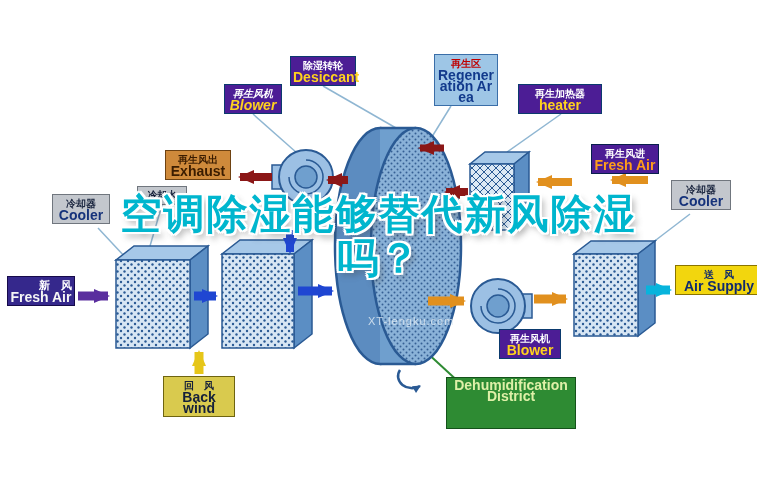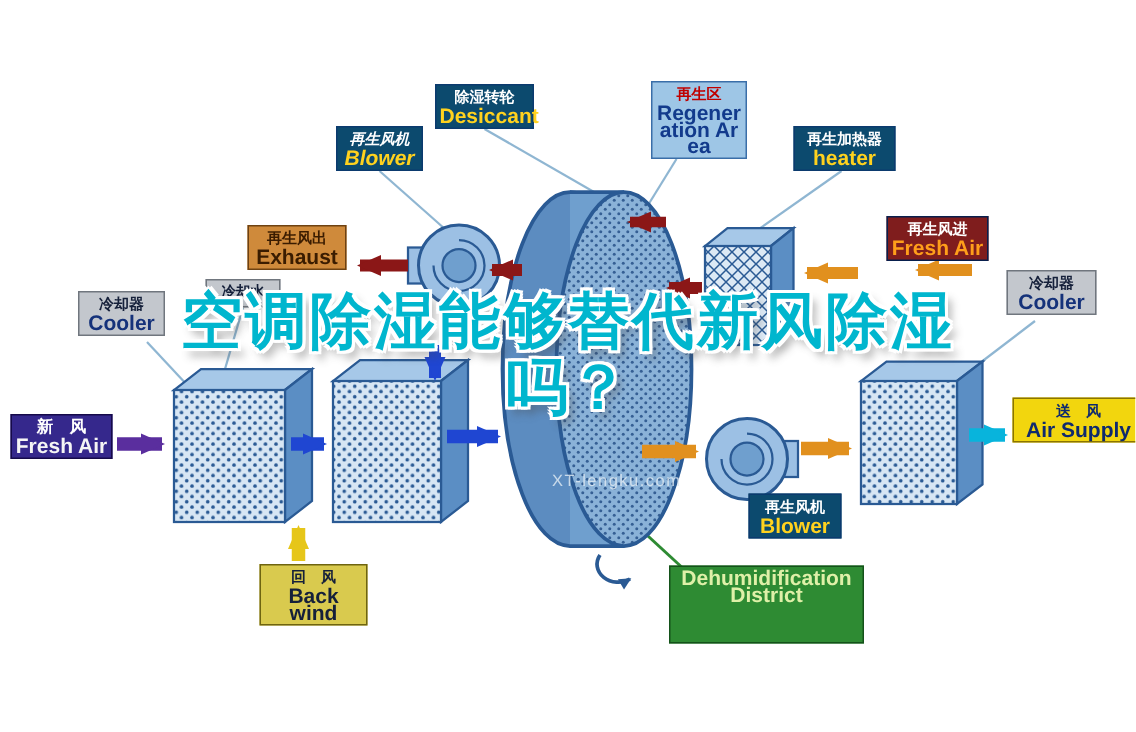--- a/index.html
+++ b/index.html
@@ -5,37 +5,37 @@
   html,body{margin:0;padding:0;background:#fff;}
   .stage{position:relative;width:757px;height:488px;background:#ffffff;overflow:hidden;
          font-family:"Liberation Sans","DejaVu Sans",sans-serif;}
   .diagram-svg{position:absolute;left:0;top:0;z-index:1;}
 
   
   .cb{position:absolute;border:1px solid;text-align:center;z-index:5;padding:2px 2px;box-sizing:border-box;}
   .cb .zh{display:block;font-size:10px;font-weight:bold;line-height:13px;white-space:nowrap;}
   .cb .en{display:block;font-size:14px;font-weight:bold;line-height:11px;}
 
-  .cb-blue{background:#0c4a6e;border-color:#0b3a6e;}
+  .cb-blue{background:#4c1d95;border-color:#0b3a6e;}
   .cb-blue .zh{color:#ffffff;} .cb-blue .en{color:#ffd21e;}
 
   .cb-regenarea{background:#9ec6e6;border-color:#3a6ea8;margin-left:15px;}
   .cb-regenarea .zh{color:#c00000;} .cb-regenarea .en{color:#123a8c;word-break:break-all;}
 
   .cb-exhaust{background:#cf8a3b;border-color:#6e4212;}
   .cb-exhaust .zh,.cb-exhaust .en{color:#3a1c00;}
 
-  .cb-inlet{background:#7f1d1d;border-color:#081f4d;}
+  .cb-inlet{background:#4c1d95;border-color:#081f4d;}
   .cb-inlet .zh{color:#ffffff;} .cb-inlet .en{color:#ff9e1a;}
 
   .cb-gray{background:#c3c7cd;border-color:#70767e;}
   .cb-gray .zh{color:#15203a;} .cb-gray .en{color:#15327a;}
 
   .cb-freshair{background:#35288c;border-color:#160a4a;}
-  .cb-freshair .zh{color:#ffffff;font-size:11px;} .cb-freshair .en{color:#f5f5f5;}
+  .cb-freshair .zh{color:#ffffff;font-size:11px;text-align:right;} .cb-freshair .en{color:#f5f5f5;}
 
   .cb-yellow{background:#f2d60e;border-color:#8a7400;}
   .cb-yellow .zh,.cb-yellow .en{color:#0f2a6e;}
 
   .cb-backwind{background:#d9ca4e;border-color:#6e6410;}
   .cb-backwind .zh,.cb-backwind .en{color:#15203a;}
 
   .cb-green{background:#2e8b33;border-color:#14521a;}
   .cb-green .zh{color:#ffffff;letter-spacing:2px;} .cb-green .en{color:#dff0a8;}
 
@@ -183,21 +183,21 @@
   <div class="cb cb-blue" style="left:290px;top:56px;width:66px;">
     <span class="zh">除湿转轮</span>
     <span class="en">Desiccant</span>
   </div>
 
   <div class="cb cb-regenarea" style="left:419px;top:54px;width:64px;height:52px;">
     <span class="zh">再生区</span>
     <span class="en">Regeneration Area</span>
   </div>
 
-  <div class="cb cb-blue" style="left:529px;top:84px;width:68px;">
+  <div class="cb cb-blue" style="left:518px;top:84px;width:84px;">
     <span class="zh">再生加热器</span>
     <span class="en">heater</span>
   </div>
 
   <div class="cb cb-exhaust" style="left:165px;top:150px;width:66px;">
     <span class="zh">再生风出</span>
     <span class="en">Exhaust</span>
   </div>
 
   <div class="cb cb-inlet" style="left:591px;top:144px;width:68px;">
@@ -222,21 +222,21 @@
   <div class="cb cb-freshair" style="left:7px;top:276px;width:68px;">
     <span class="zh">新　风</span>
     <span class="en">Fresh Air</span>
   </div>
 
   <div class="cb cb-yellow" style="left:675px;top:265px;width:88px;">
     <span class="zh">送　风</span>
     <span class="en">Air Supply</span>
   </div>
 
-  <div class="cb cb-backwind" style="left:163px;top:376px;width:72px;margin-left:10px;">
+  <div class="cb cb-backwind" style="left:163px;top:376px;width:72px;">
     <span class="zh">回　风</span>
     <span class="en">Back wind</span>
   </div>
 
   <div class="cb cb-blue" style="left:499px;top:329px;width:62px;">
     <span class="zh">再生风机</span>
     <span class="en">Blower</span>
   </div>
 
   <div class="cb cb-green" style="left:446px;top:377px;width:130px;height:52px;">

